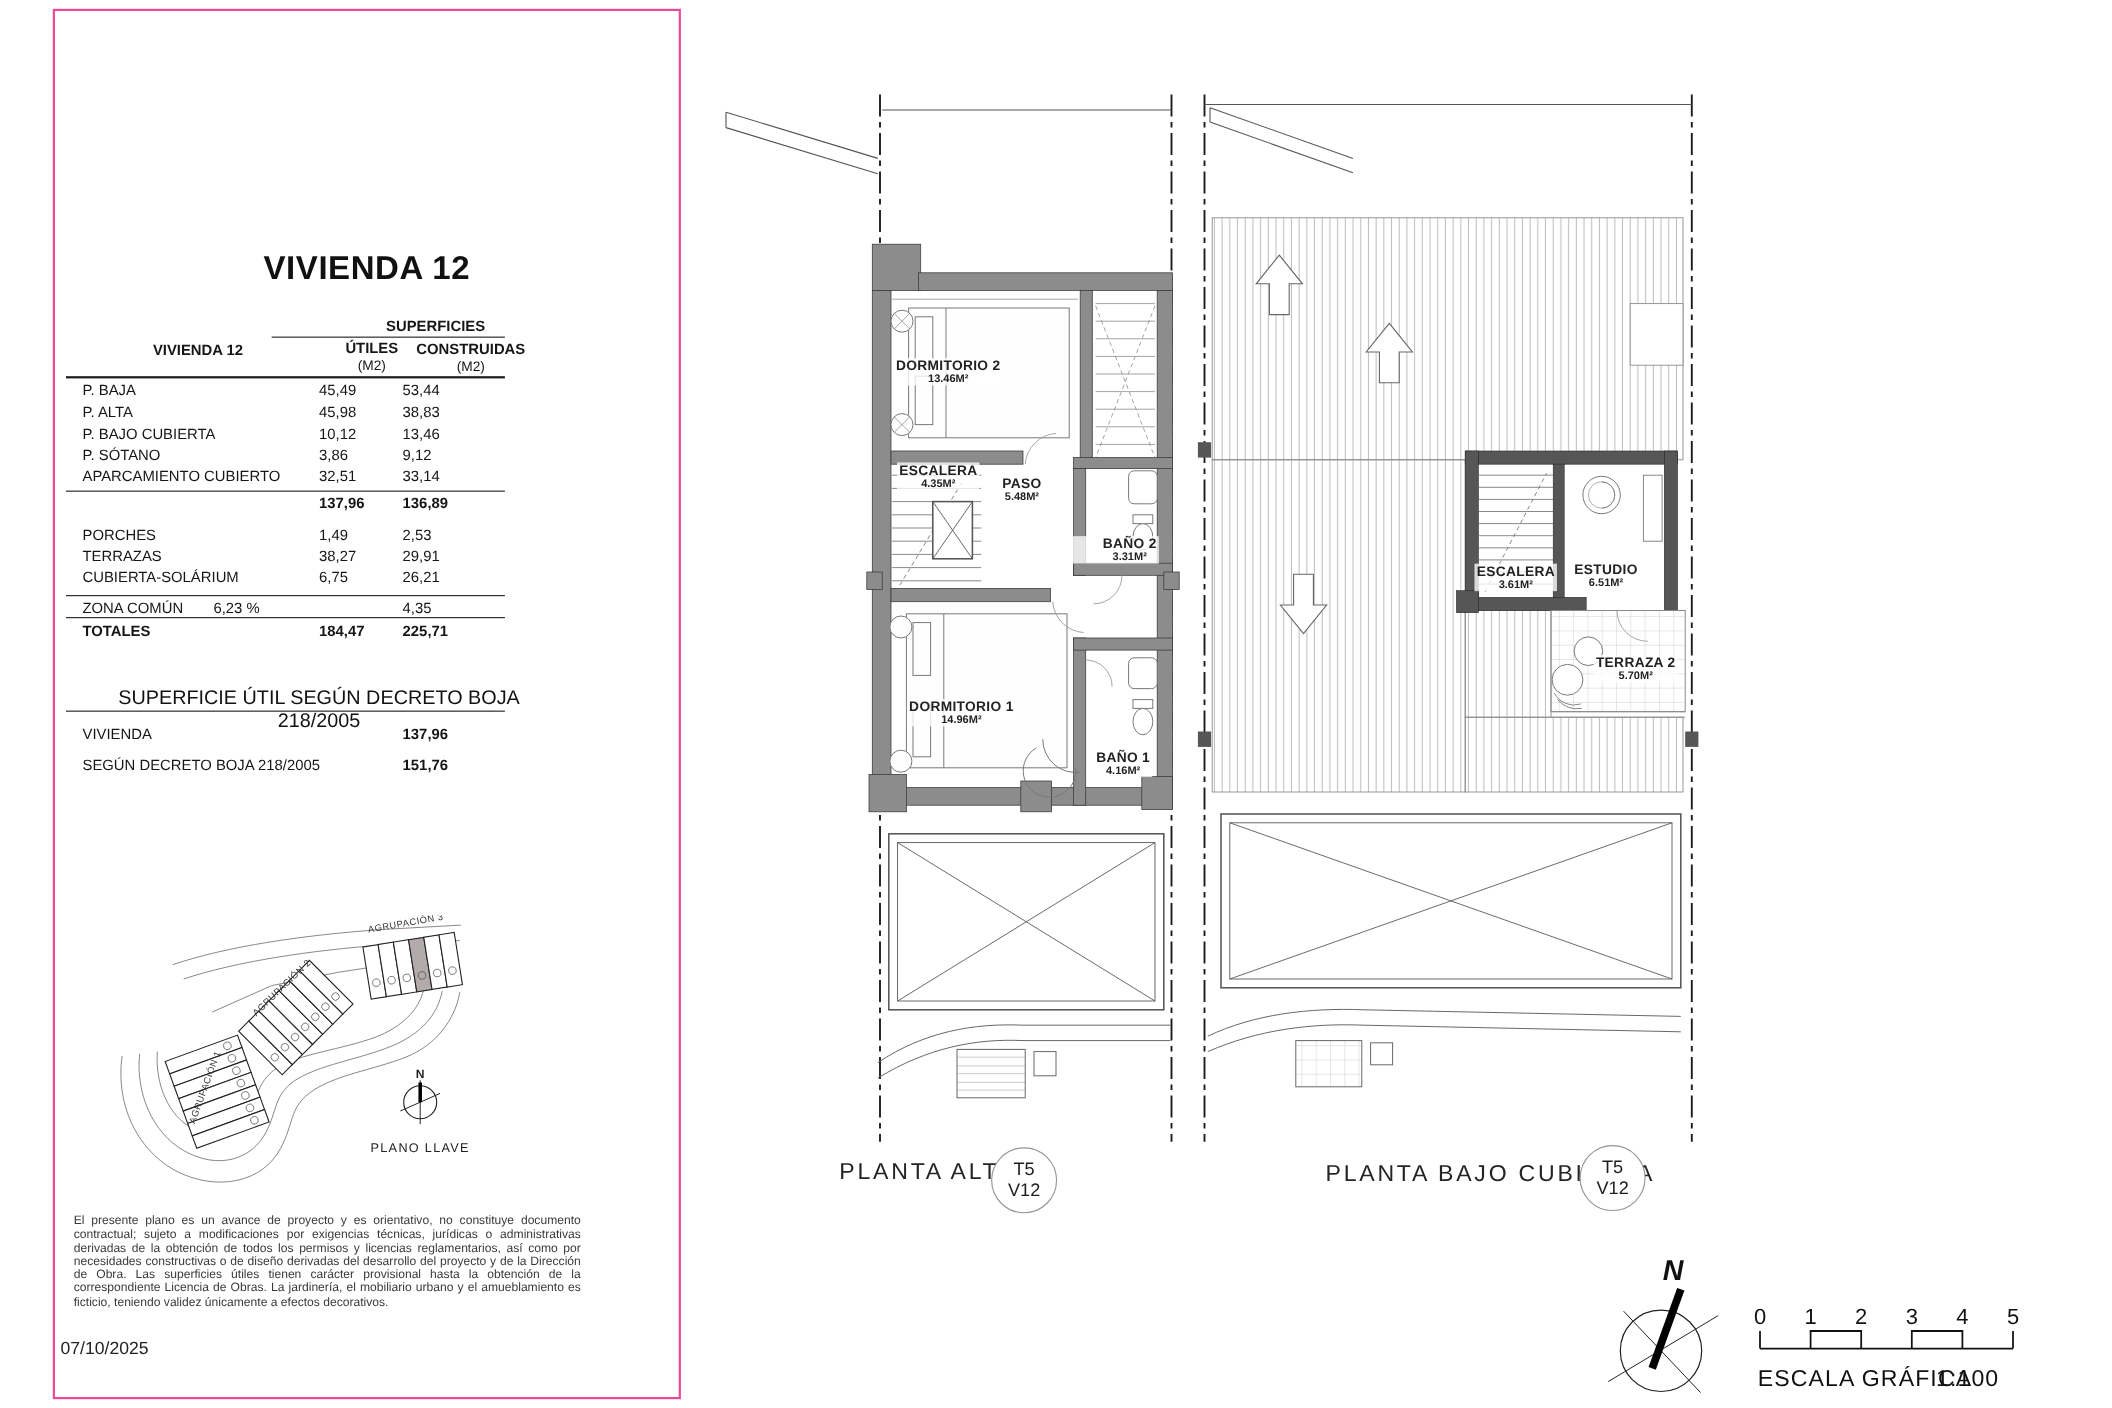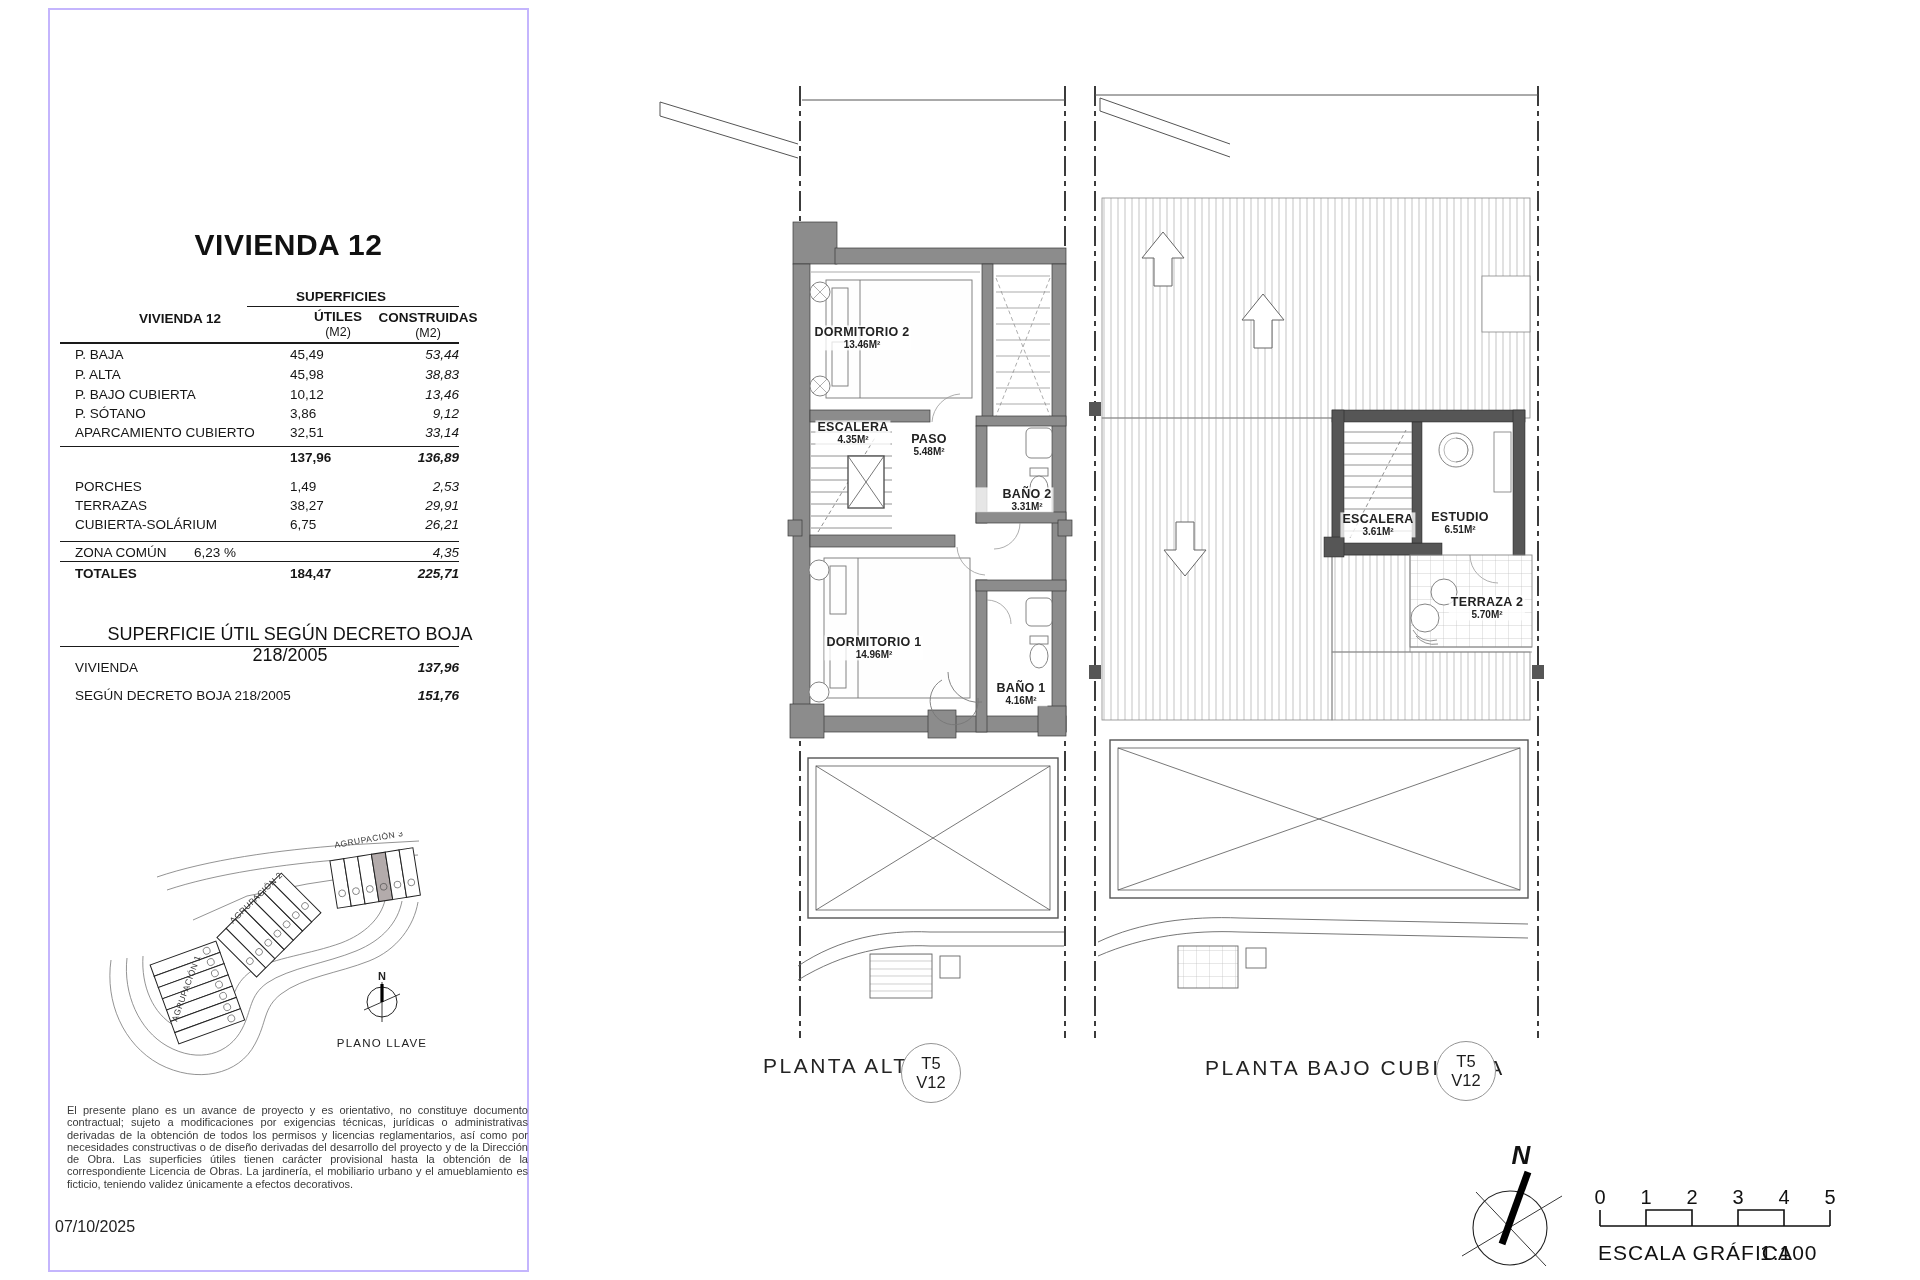--- a/index.html
+++ b/index.html
@@ -2,31 +2,31 @@
 <html><head>
 <meta charset="utf-8">
 <style>
   html,body{margin:0;padding:0;background:#fff;}
   body{width:1920px;height:1280px;position:relative;overflow:hidden;
        font-family:"Liberation Sans",sans-serif;color:#111;}
   .a{position:absolute;}
   svg{font-family:"Liberation Sans",sans-serif;}
 
   
-  .panel{left:48px;top:8px;width:481px;height:1264px;border:2px solid #c4b5fd;box-sizing:border-box;}
+  .panel{left:48px;top:8px;width:571px;height:1264px;border:2px solid #ec4899;box-sizing:border-box;}
   .panel-title{top:218px;left:0;width:100%;text-align:center;font-size:30px;font-weight:bold;letter-spacing:.5px;}
   .t{font-size:13.5px;white-space:nowrap;color:#161616;}
   .b{font-weight:bold;}
   .rule{position:absolute;height:0;border-top:1.4px solid #1a1a1a;}
   .rule-heavy{border-top:2px solid #1a1a1a;}
   .trow{position:absolute;left:0;width:459px;height:18px;}
   .tl{position:absolute;left:25px;}
   .tpct{position:absolute;left:144px;}
   .tu{position:absolute;left:240px;width:96px;text-align:left;}
-  .tc{position:absolute;left:316px;width:93px;text-align:right;font-style:italic;}
+  .tc{position:absolute;left:316px;width:93px;text-align:left;}
   .dec-title{left:35px;top:614px;width:410px;text-align:center;font-size:18px;font-weight:normal;}
   .disclaimer{left:17px;top:1094px;width:461px;font-size:11px;line-height:12.3px;
               text-align:justify;color:#3a3a3a;}
   .date{left:5px;top:1208px;font-size:16px;color:#222;}
 
   
   .room-label{position:absolute;transform:translate(-50%,-50%);text-align:center;
               background:rgba(255,255,255,.78);line-height:1.12;padding:0 2px;}
   .rl-name{font-size:12.5px;font-weight:600;letter-spacing:.3px;color:#222;display:block;}
   .rl-area{font-size:10px;font-weight:600;color:#222;display:block;}
@@ -37,21 +37,21 @@
          font-size:16.5px;font-weight:500;color:#1d1d1d;line-height:1.18;background:#fff;}
 </style>
 </head>
 <body>
 
 <div class="a panel">
 
   <div class="a panel-title">VIVIENDA 12</div>
 
   <div>
-    <div class="a t b" style="left:246px;top:279px;width:200px;">SUPERFICIES</div>
+    <div class="a t b" style="left:246px;top:279px;width:200px;text-align:center;">SUPERFICIES</div>
     <div class="rule" style="left:197px;top:296px;width:212px;"></div>
 
     <div class="a t b" style="left:50px;top:301px;width:160px;text-align:center;">VIVIENDA 12</div>
     <div class="a t b" style="left:240px;top:299px;width:96px;text-align:center;">ÚTILES</div>
     <div class="a t" style="left:240px;top:315px;width:96px;text-align:center;font-size:12.5px;">(M2)</div>
     <div class="a t b" style="left:320px;top:300px;width:116px;text-align:center;">CONSTRUIDAS</div>
     <div class="a t" style="left:320px;top:316px;width:116px;text-align:center;font-size:12.5px;">(M2)</div>
 
     <div class="rule rule-heavy" style="left:10px;top:332px;width:399px;"></div>
 

